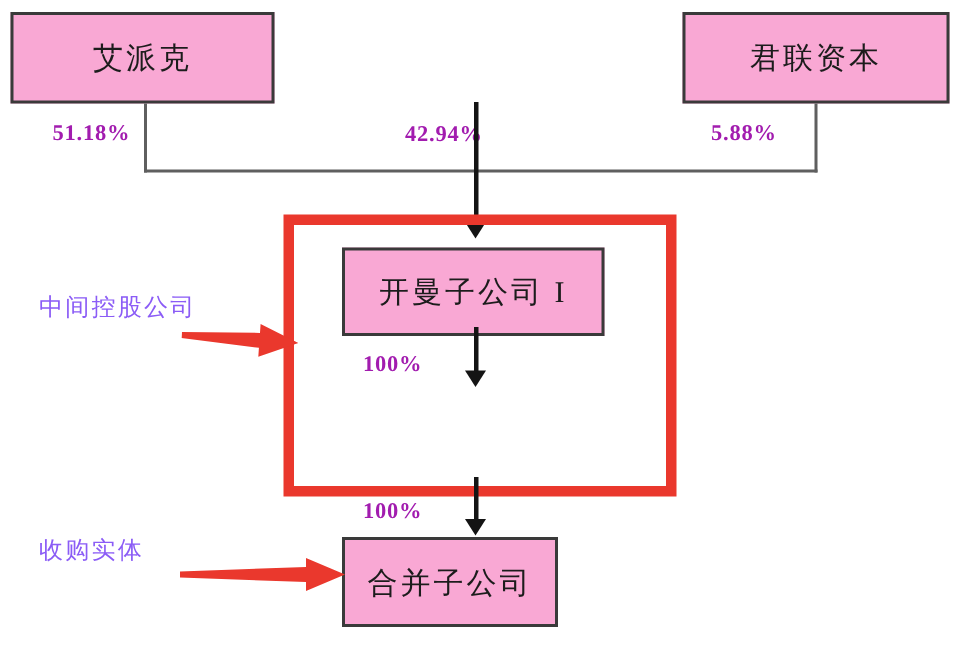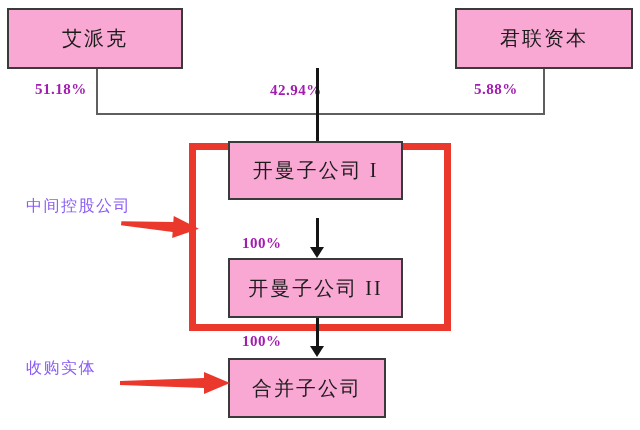--- a/index.html
+++ b/index.html
@@ -29,23 +29,23 @@
   }
   .red-note{
     position:absolute;font-size:16px;color:#8b5cf6;line-height:1;
     letter-spacing:1.5px;white-space:nowrap;
   }
   .red-arrow{position:absolute;}
   
   #box-apex{left:7px;top:8px;width:176px;height:61px;}
   #box-pag{left:229px;top:8px;width:178px;height:61px;}
   #box-legend{left:455px;top:8px;width:178px;height:61px;}
-  #box-cayman1{left:228px;top:141px;width:175px;height:59px;border-width:2px;z-index:3;}
+  #box-cayman1{left:228px;top:165px;width:175px;height:59px;border-width:2px;z-index:3;}
   #box-cayman2{left:228px;top:258px;width:175px;height:60px;border-width:2px;z-index:3;}
-  #box-merger{left:228px;top:358px;width:158px;height:60px;}
+  #box-merger{left:228px;top:358px;width:144px;height:60px;}
   .z-top{z-index:4;}
 </style>
 </head>
 <body>
 
 <div id="stage">
 
   <div class="ebox" id="box-apex">
     <span class="lbl">艾派克</span>
   </div>
@@ -67,23 +67,20 @@
   <div id="highlight-rect"></div>
 
   <div class="ebox" id="box-cayman1">
     <span class="lbl">开曼子公司 I</span>
   </div>
 
   <div class="main-line z-top" style="left:316px;top:218px;height:30px;"></div>
   <div class="arrow-head z-top" style="left:310px;top:247px;"></div>
   <span class="pct z-top" style="left:242px;top:236px;">100%</span>
 
-  <div class="ebox" id="box-cayman2">
-    <span class="lbl">开曼子公司 II</span>
-  </div>
 
   <div class="main-line z-top" style="left:316px;top:318px;height:29px;"></div>
   <div class="arrow-head z-top" style="left:310px;top:346px;"></div>
   <span class="pct" style="left:242px;top:334px;">100%</span>
 
   <div class="ebox" id="box-merger">
     <span class="lbl">合并子公司</span>
   </div>
 
   <span class="red-note" style="left:26px;top:198px;">中间控股公司</span>

